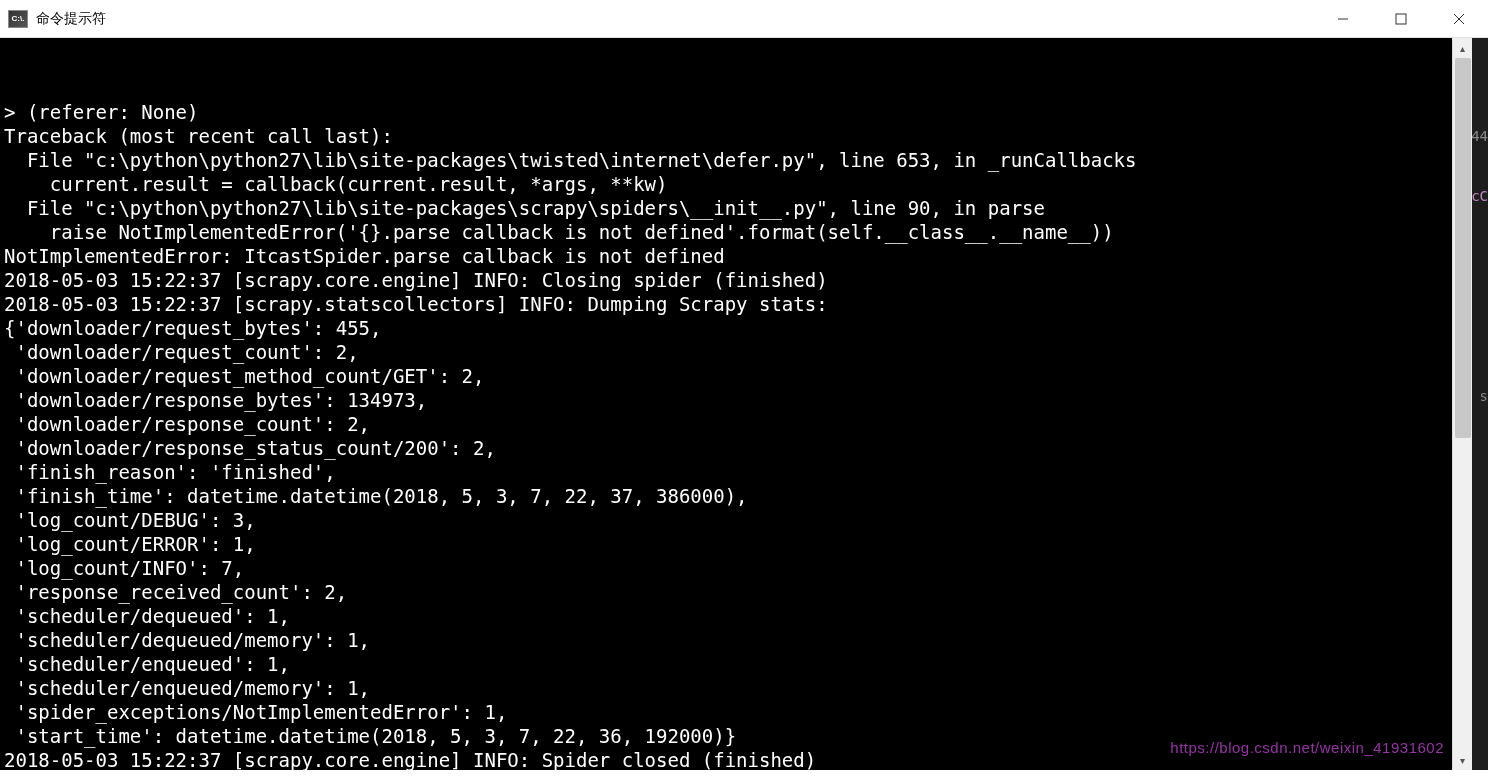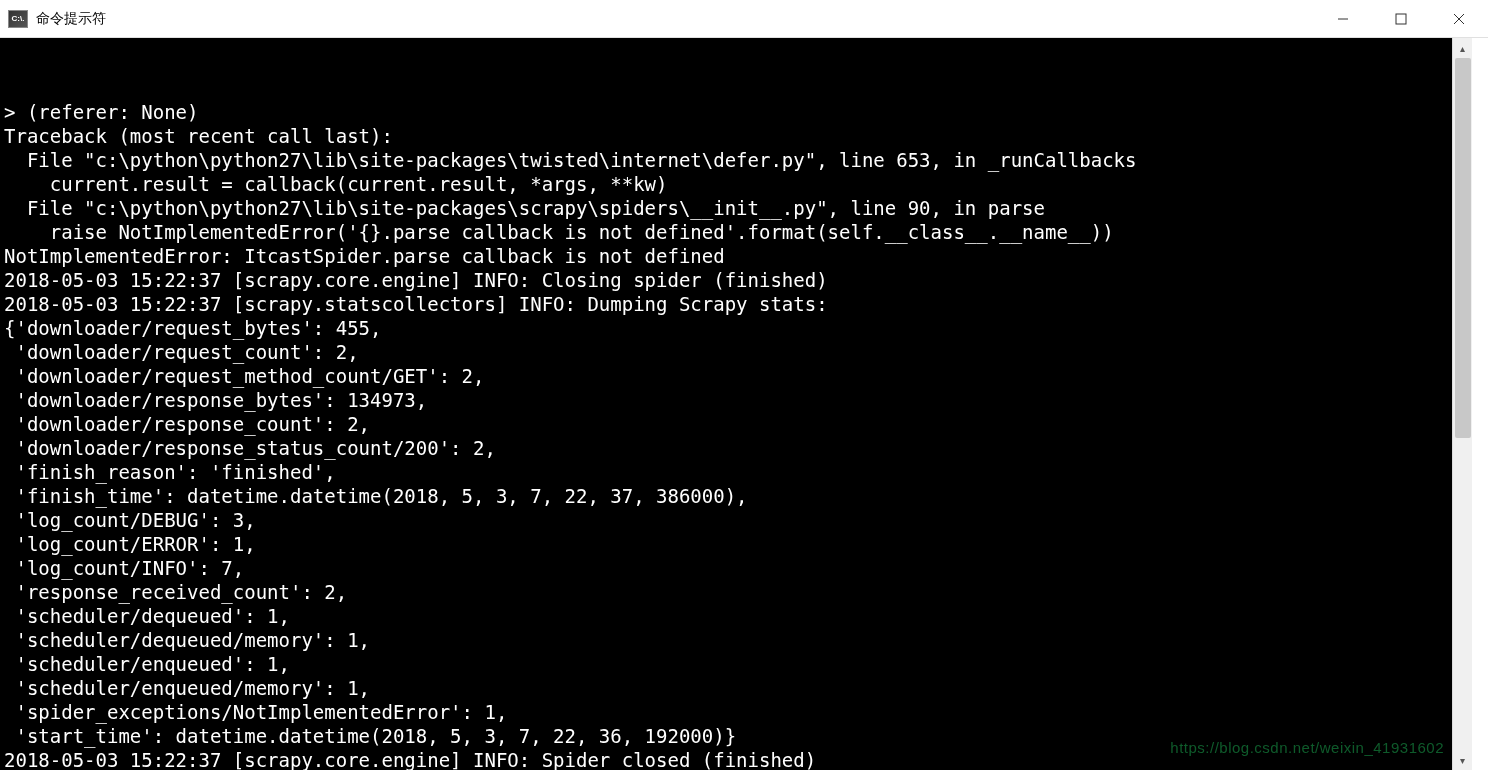--- a/index.html
+++ b/index.html
@@ -118,21 +118,21 @@
     .side-frag-44 { top: 90px; color: #888; }
     .side-frag-c { top: 150px; color: #c586c0; }
     .side-frag-red { top: 230px; background: #5a1d1d; width:100%; height:16px; }
     .side-frag-s { top: 350px; color: #888; }
     .watermark {
       position: absolute;
       right: 8px;
       bottom: 10px;
       font-family: sans-serif;
       font-size: 15px;
-      color: #15803d;
+      color: #d946ef;
       opacity: 0.7;
       letter-spacing: 0.5px;
     }
     .terminal-line { display: block; }
   </style>
 </head>
 <body>
 
 <div class="titlebar">
   <div class="app-icon">
@@ -161,13 +161,19 @@
 
 <div class="terminal-container">
   <div class="terminal" id="terminal-out">
     <span class="terminal-line">&gt; (referer: None)</span><span class="terminal-line">Traceback (most recent call last):</span><span class="terminal-line">  File "c:\python\python27\lib\site-packages\twisted\internet\defer.py", line 653, in _runCallbacks</span><span class="terminal-line">    current.result = callback(current.result, *args, **kw)</span><span class="terminal-line">  File "c:\python\python27\lib\site-packages\scrapy\spiders\__init__.py", line 90, in parse</span><span class="terminal-line">    raise NotImplementedError('{}.parse callback is not defined'.format(self.__class__.__name__))</span><span class="terminal-line">NotImplementedError: ItcastSpider.parse callback is not defined</span><span class="terminal-line">2018-05-03 15:22:37 [scrapy.core.engine] INFO: Closing spider (finished)</span><span class="terminal-line">2018-05-03 15:22:37 [scrapy.statscollectors] INFO: Dumping Scrapy stats:</span><span class="terminal-line">{'downloader/request_bytes': 455,</span><span class="terminal-line"> 'downloader/request_count': 2,</span><span class="terminal-line"> 'downloader/request_method_count/GET': 2,</span><span class="terminal-line"> 'downloader/response_bytes': 134973,</span><span class="terminal-line"> 'downloader/response_count': 2,</span><span class="terminal-line"> 'downloader/response_status_count/200': 2,</span><span class="terminal-line"> 'finish_reason': 'finished',</span><span class="terminal-line"> 'finish_time': datetime.datetime(2018, 5, 3, 7, 22, 37, 386000),</span><span class="terminal-line"> 'log_count/DEBUG': 3,</span><span class="terminal-line"> 'log_count/ERROR': 1,</span><span class="terminal-line"> 'log_count/INFO': 7,</span><span class="terminal-line"> 'response_received_count': 2,</span><span class="terminal-line"> 'scheduler/dequeued': 1,</span><span class="terminal-line"> 'scheduler/dequeued/memory': 1,</span><span class="terminal-line"> 'scheduler/enqueued': 1,</span><span class="terminal-line"> 'scheduler/enqueued/memory': 1,</span><span class="terminal-line"> 'spider_exceptions/NotImplementedError': 1,</span><span class="terminal-line"> 'start_time': datetime.datetime(2018, 5, 3, 7, 22, 36, 192000)}</span><span class="terminal-line">2018-05-03 15:22:37 [scrapy.core.engine] INFO: Spider closed (finished)</span><span class="terminal-line"></span><span class="terminal-line">C:\Users\ME\Desktop\Python project\爬虫\scrapy\mySpider&gt;</span><div class="watermark">https://blog.csdn.net/weixin_41931602</div>
   </div>
   <div class="scrollbar-track">
     <div class="scrollbar-up">▴</div>
     <div class="scrollbar-thumb"></div>
     <div class="scrollbar-down" style="position:absolute;bottom:0;">▾</div>
   </div>
+  <div class="side-fragment">
+    <span class="side-frag-text side-frag-44">44</span>
+    <span class="side-frag-text side-frag-c">cC</span>
+    <span class="side-frag-red"></span>
+    <span class="side-frag-text side-frag-s">s</span>
+  </div>
 </div>
 
 </body></html>

